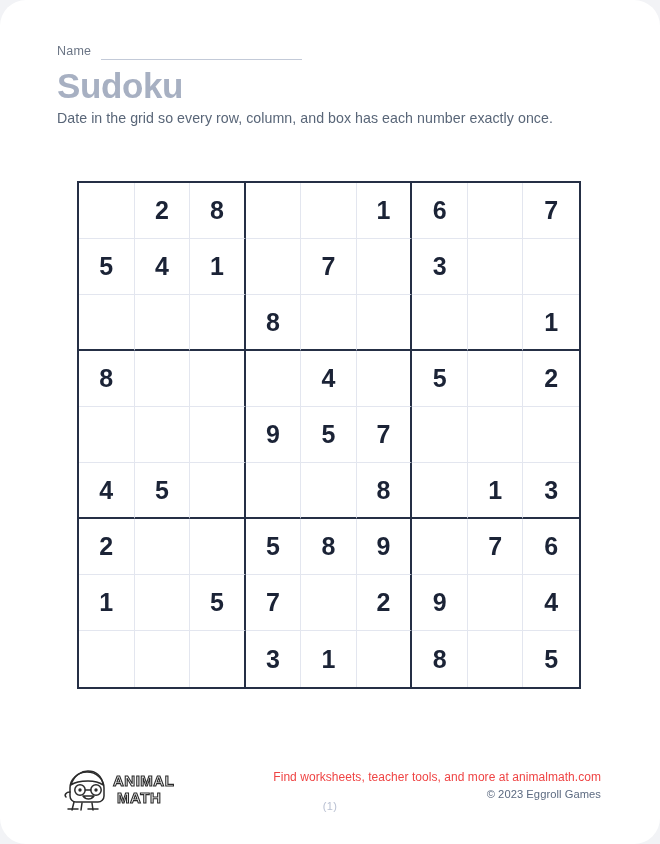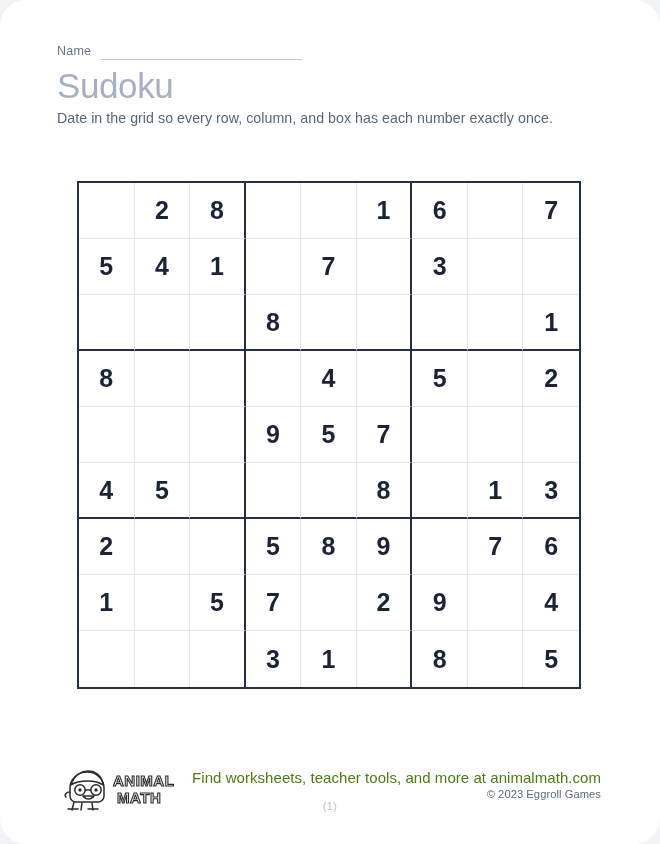--- a/index.html
+++ b/index.html
@@ -53,21 +53,21 @@
     border-bottom: 1.4px solid #c3cad8;
     height: 1px;
   }
 
   
   .title {
     position: absolute;
     left: 57px;
     top: 64px;
     font-size: 35px;
-    font-weight: normal;
+    font-weight: bold;
     color: #a7b0c2;
     letter-spacing: -0.4px;
     line-height: 44px;
   }
   .subtitle {
     position: absolute;
     left: 57px;
     top: 108px;
     font-size: 14.2px;
     color: #596678;
@@ -120,22 +120,22 @@
     height: 50px;
   }
   .footer-text {
     position: absolute;
     right: 59px;
     top: 769px;
     text-align: right;
     width: 420px;
   }
   .footer-line1 {
-    font-size: 15px;
-    color: #4d7c0f;
+    font-size: 12px;
+    color: #ef4444;
     line-height: 17px;
     letter-spacing: 0.05px;
   }
   .footer-line2 {
     font-size: 11.2px;
     color: #5c6a80;
     line-height: 16px;
     letter-spacing: 0.05px;
   }
   .page-marker {

